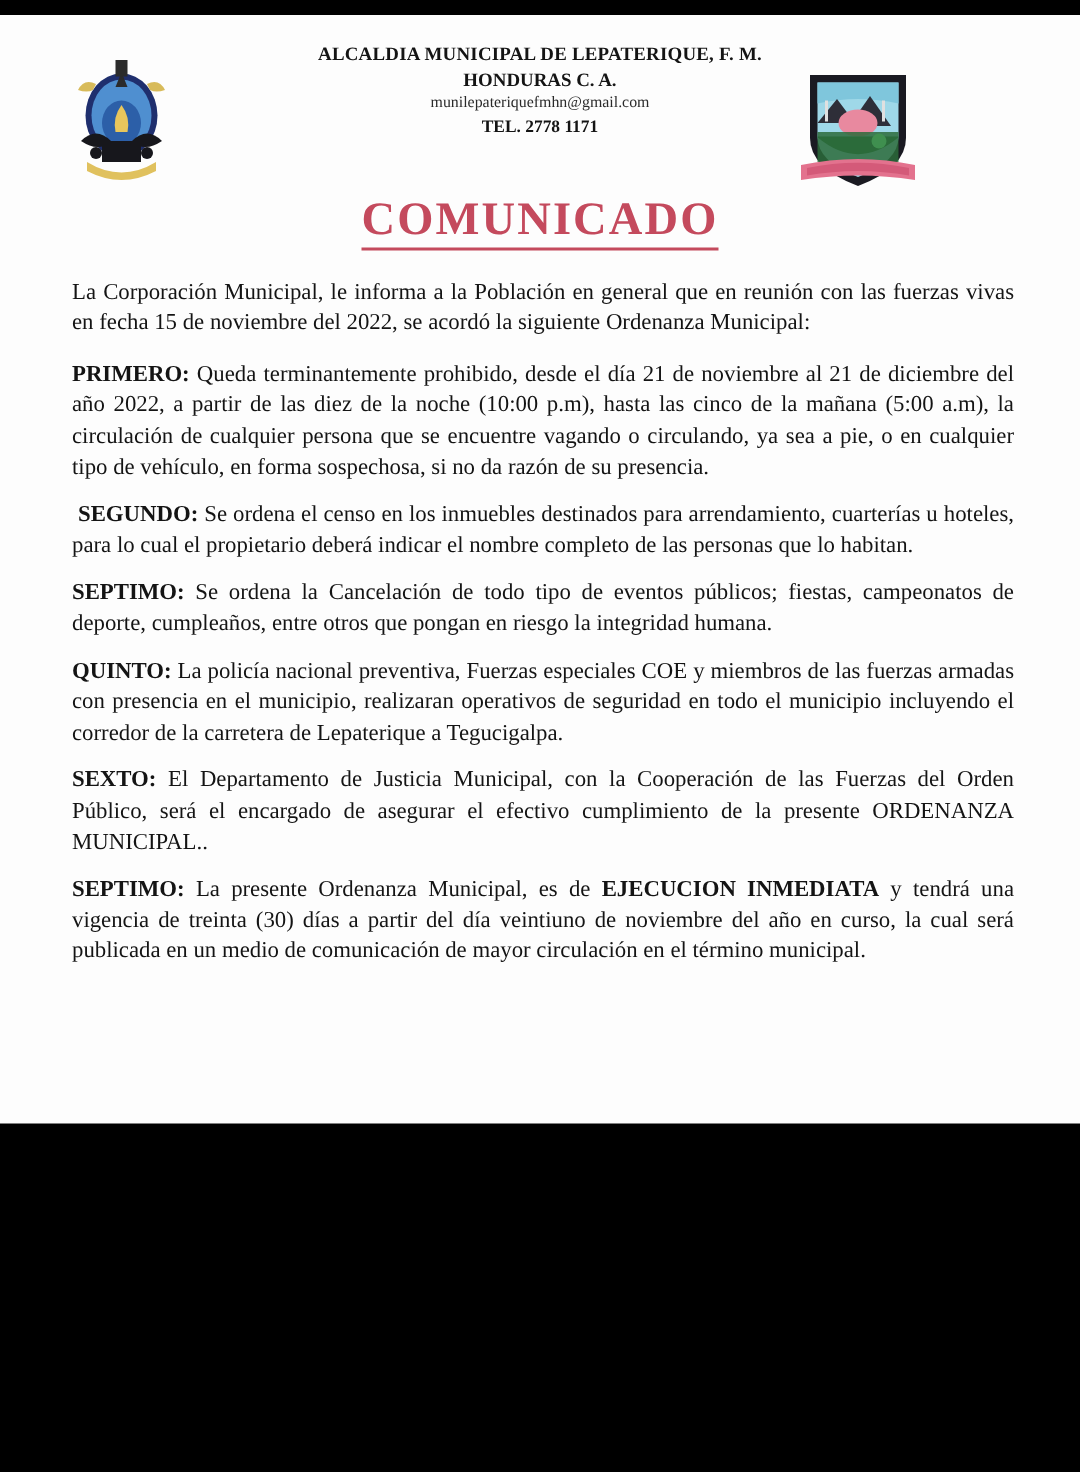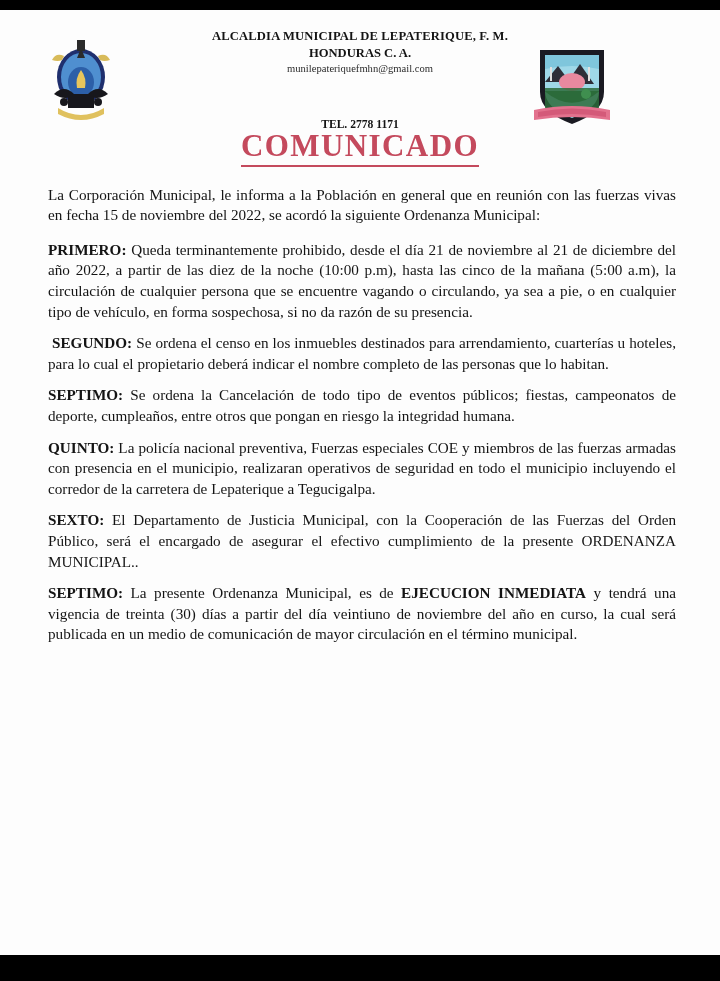--- a/index.html
+++ b/index.html
@@ -7,21 +7,21 @@
   html, body {
     width: 720px;
     height: 981px;
     background: #000000;
     font-family: "Liberation Serif", "DejaVu Serif", serif;
   }
 
   #page {
     position: relative;
     width: 720px;
-    height: 981px;
+    height: 749px;
     background: #000;
     overflow: hidden;
   }
 
   .band-top {
     position: absolute;
     left: 0; top: 0;
     width: 720px; height: 10px;
     background: #000000;
   }
@@ -82,21 +82,20 @@
     font-weight: normal;
     color: #2a2a2a;
     line-height: 1.4;
     margin-top: 1px;
   }
   .hdr-tel {
     font-size: 11.6px;
     font-weight: bold;
     color: #141414;
     line-height: 1.35;
-    margin-top: 40px;
   }
 
   
   .title-wrap {
     text-align: center;
     margin-top: 10px;
     margin-bottom: 18px;
   }
   .title {
     display: inline-block;

